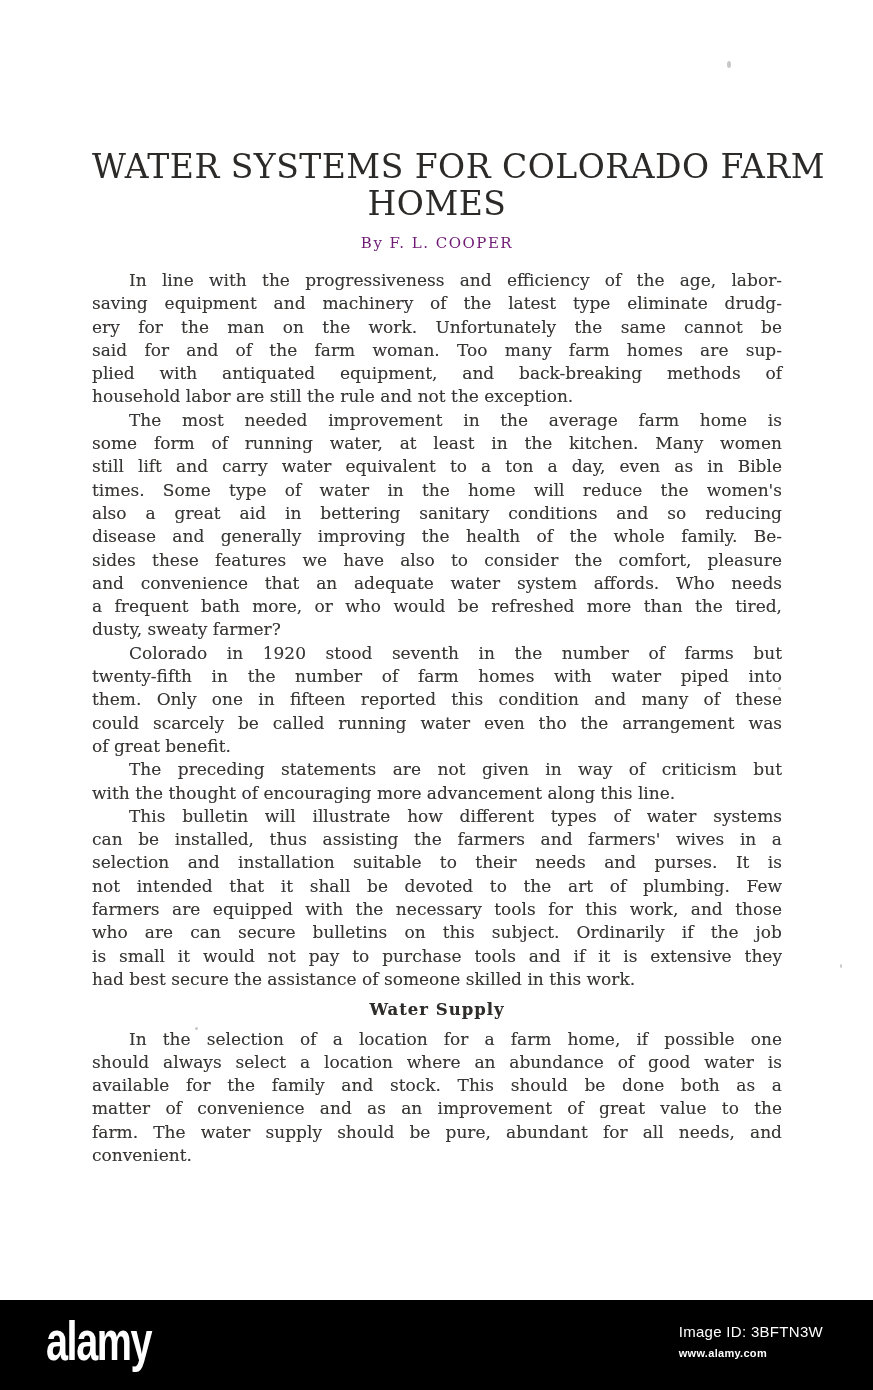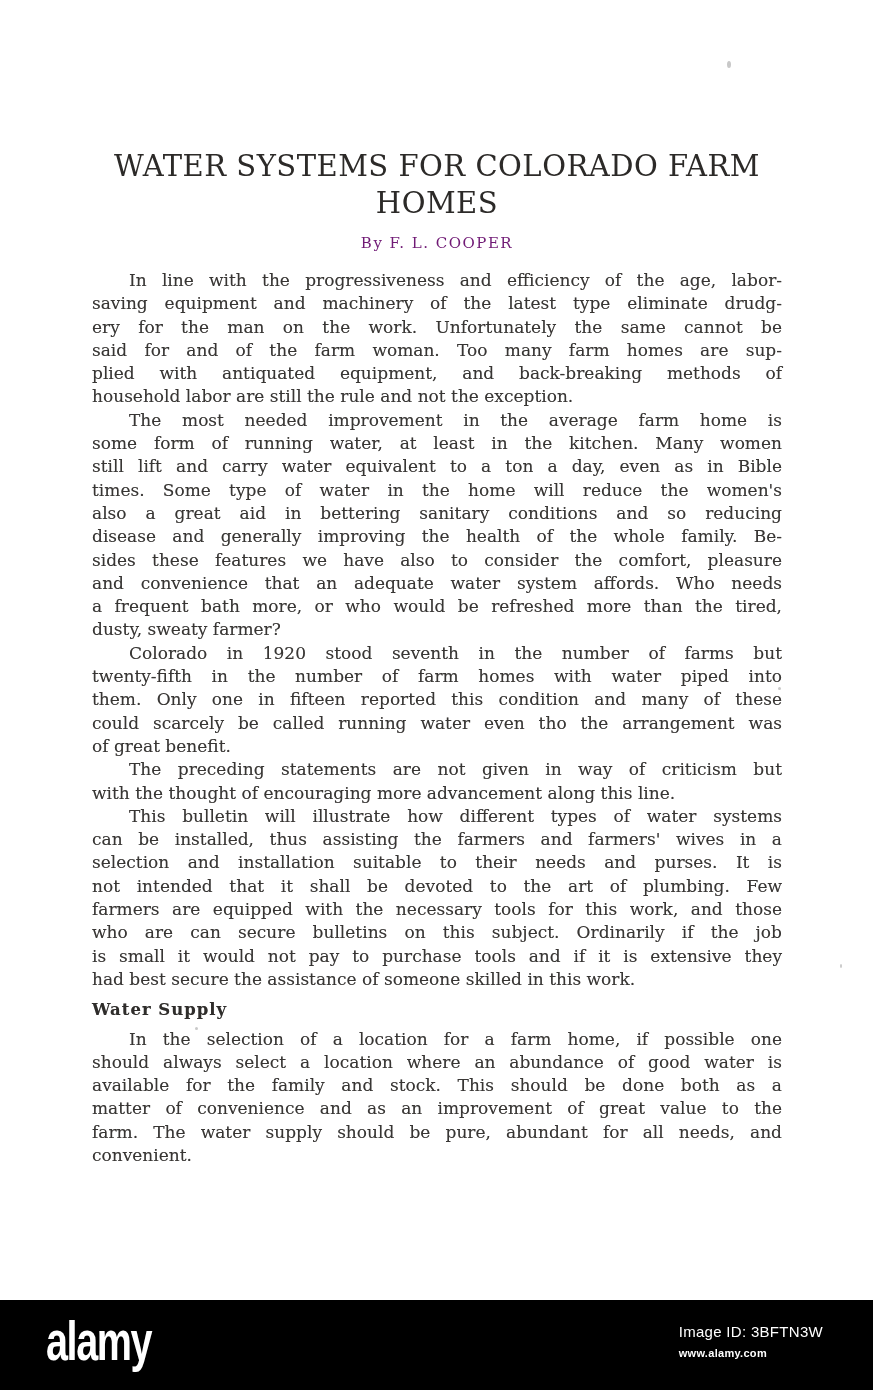--- a/index.html
+++ b/index.html
@@ -19,21 +19,21 @@
     color: #343230;
   }
   .doc-content {
     position: absolute;
     top: 148px;
     left: 92px;
     width: 690px;
   }
   .doc-title {
     text-align: center;
-    font-size: 29px;
+    font-size: 33px;
     line-height: 37px;
     letter-spacing: 0.5px;
     color: #2c2a28;
     white-space: nowrap;
   }
   .byline {
     text-align: center;
     font-size: 15px;
     letter-spacing: 1.5px;
     margin-top: 12px;
@@ -51,21 +51,21 @@
     text-align: justify;
     text-align-last: justify;
     white-space: nowrap;
   }
   .paragraph .line.last {
     text-align-last: left;
     white-space: normal;
   }
   .paragraph .line:first-child { text-indent: 37px; }
   .section-heading {
-    text-align: left;
+    text-align: center;
     font-weight: bold;
     font-size: 16.5px;
     letter-spacing: 1px;
     margin: 7px 0 6px 0;
     color: #2f2d2b;
   }
   .speck {
     position: absolute;
     background: #9a9a9a;
     border-radius: 50%;

